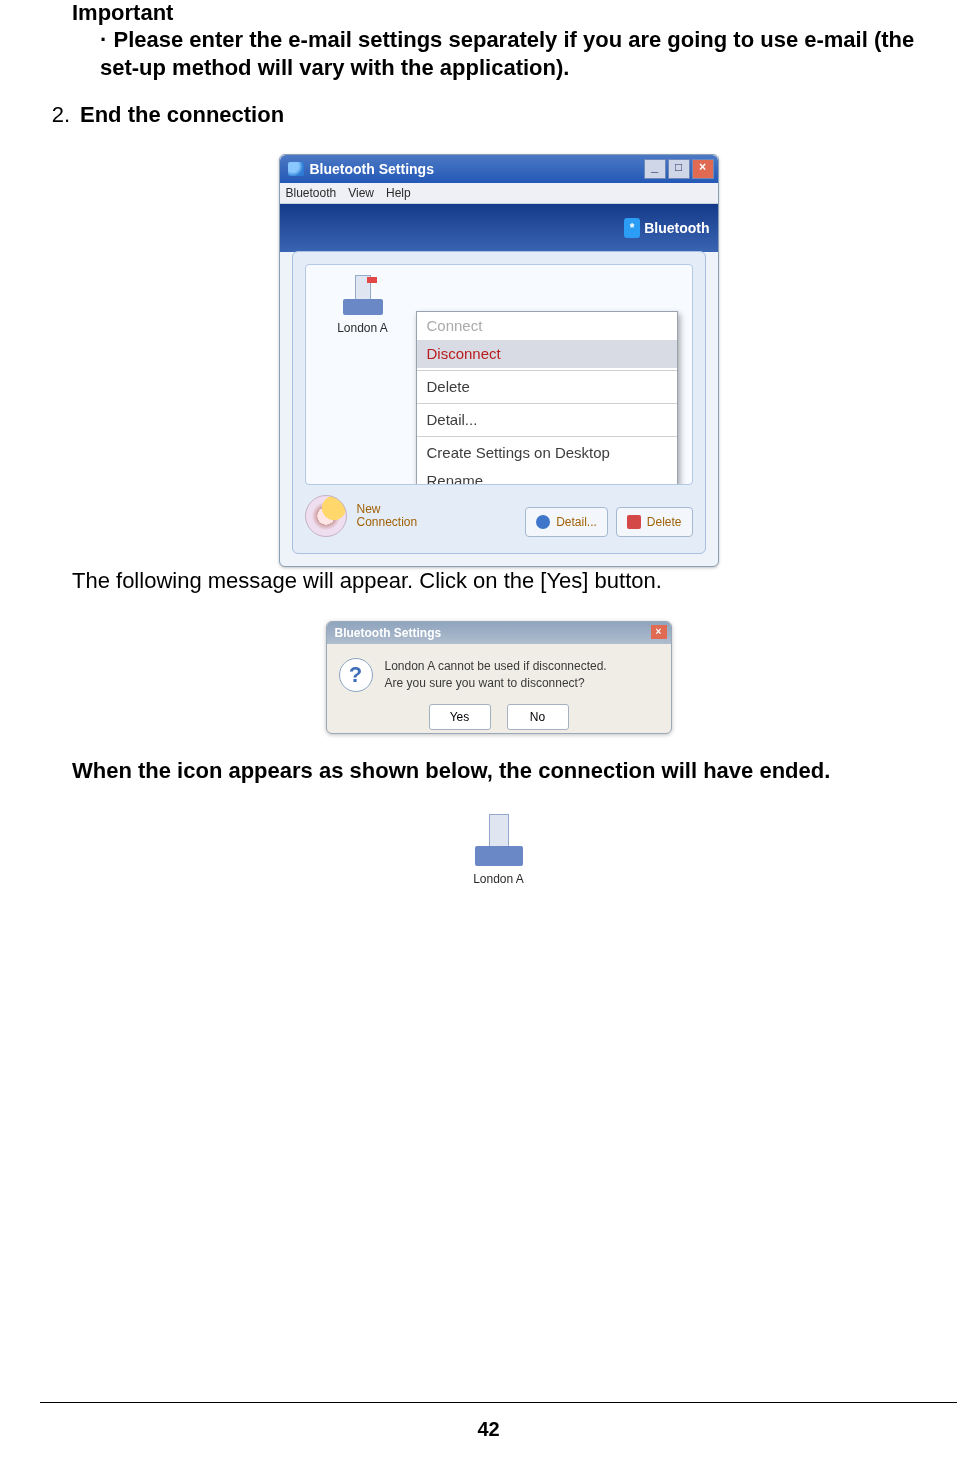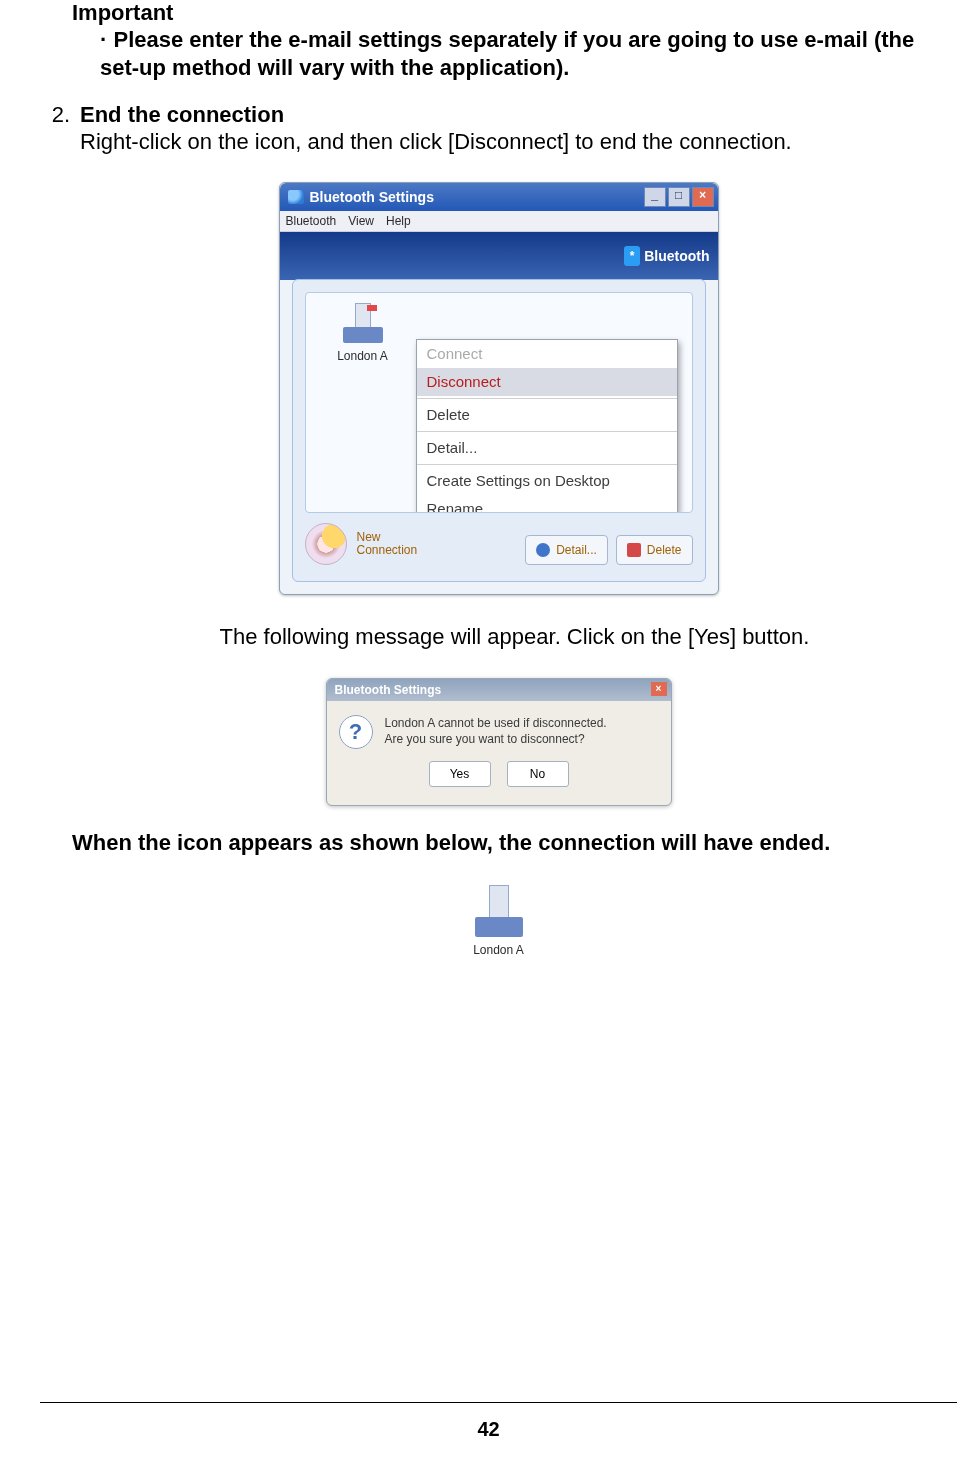--- a/index.html
+++ b/index.html
@@ -146,21 +146,21 @@
   }
   .s2-x { position:absolute; right:4px; top:3px; width:16px; height:14px;
     background:#e06a52; color:#fff; font-size:10px; line-height:14px; text-align:center; }
   .s2-body { display:flex; padding:14px 12px 6px; gap:12px; color:#3a3a3a; }
   .q-icon {
     width:32px;height:32px;flex:0 0 32px;border-radius:50%;
     background:#fff; border:1px solid #8ca4c4;
     display:flex;align-items:center;justify-content:center;
     color:#3f6db7;font-weight:bold;font-size:22px;
   }
-  .s2-btns { display:flex; justify-content:center; gap:16px; padding:6px 0 18px; }
+  .s2-btns { display:flex; justify-content:center; gap:16px; padding:6px 0 3px; }
   .dlg-btn {
     min-width:60px; height:24px; background:#fff;
     border:1px solid #a6b1c0; border-radius:3px;
     font-size:12px; display:flex;align-items:center;justify-content:center;
   }
   .s2-msg { line-height:1.4; }
 
   
   .screenshot3 {
     width:98px; margin:24px auto 0 auto; text-align:center;
@@ -193,21 +193,20 @@
 
   <div class="indent-2 bold">Important</div>
   <div class="indent-3 para gap-top-small">
     <span>· </span><span>Please enter the e-mail settings separately if you are going to use e-mail (the set-up method will vary with the application).</span>
   </div>
 
   <div class="step-row">
     <div class="step-num">2.</div>
     <div style="flex:1;">
       <div class="bold">End the connection</div>
-      <div class="para">Right-click on the icon, and then click [Disconnect] to end the connection.</div>
     </div>
   </div>
 
   <div class="screenshot1">
     <div class="s1-titlebar">
       <div class="s1-title-icon"></div>
       <span>Bluetooth Settings</span>
       <div class="s1-title-right">
         <div class="titlebtn">_</div>
         <div class="titlebtn">□</div>
@@ -264,21 +263,21 @@
           </div>
           <div class="pillbtn">
             <span class="mini red"></span>
             <span>Delete</span>
           </div>
         </div>
       </div>
     </div>
   </div>
 
-  <div class="para indent-2" style="margin-top:28px;text-align:center;">The following message will appear. Click on the [Yes] button.</div>
+  <div class="para indent-2" style="">The following message will appear. Click on the [Yes] button.</div>
 
   <div class="screenshot2">
     <div class="s2-title">
       <span>Bluetooth Settings</span>
       <div class="s2-x">×</div>
     </div>
     <div class="s2-body">
       <div class="q-icon">?</div>
       <div class="s2-msg">
         <div>London A cannot be used if disconnected.</div>

